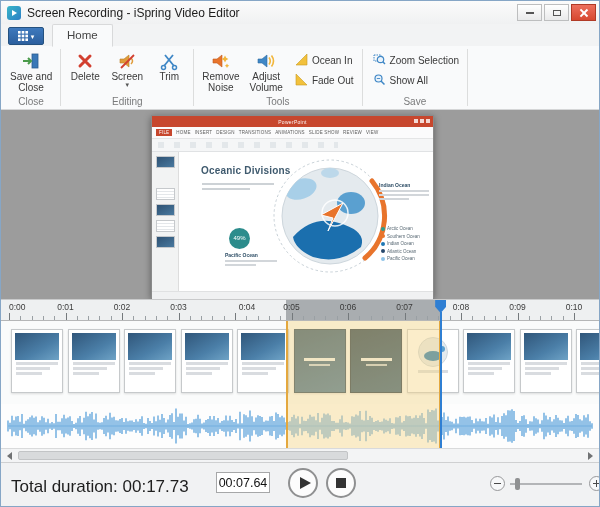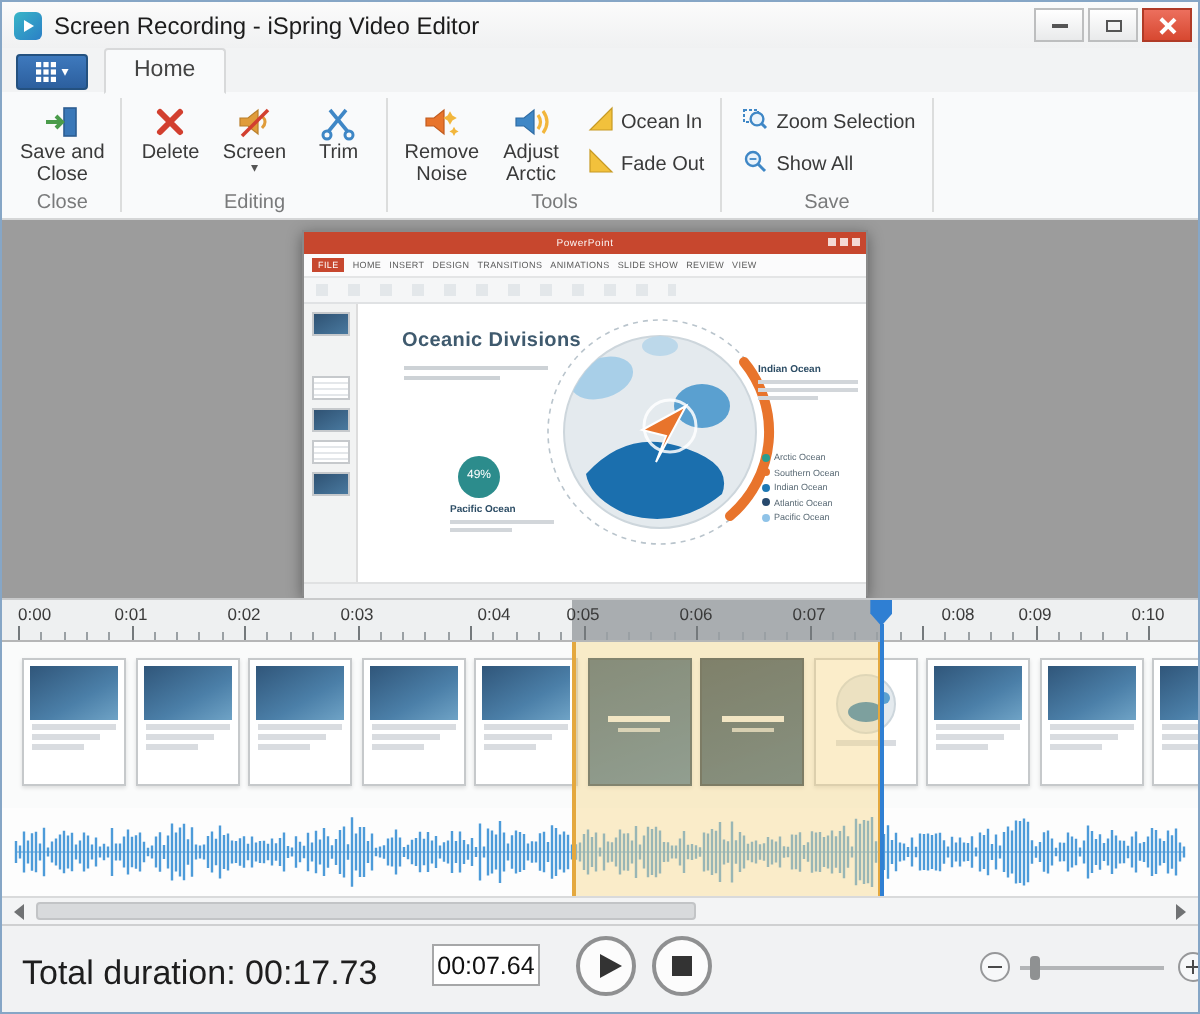--- a/index.html
+++ b/index.html
@@ -263,21 +263,21 @@
           <span>Noise</span>
         </div>
         <div class="rbtn">
           <span class="ricon">
             <svg width="20" height="20" viewBox="0 0 20 20">
                 <path d="M2 8 h4 l5 -4 v12 l-5 -4 h-4 z" fill="#3f87c6" stroke="#2e6ba3" stroke-width="0.6"></path>
                 <path d="M13 6.5 q2.5 3.5 0 7 M15.5 4.5 q4 5.5 0 11" fill="none" stroke="#f2b63c" stroke-width="1.6"></path>
               </svg>
           </span>
           <span>Adjust</span>
-          <span>Arctic</span>
+          <span>Volume</span>
         </div>
         <div class="smallcol">
           <div class="sbtn">
             <span><svg width="13" height="13" viewBox="0 0 13 13">
                   <path d="M1 12 L12 12 L12 1 Z" fill="#f2c13c" stroke="#c79a24" stroke-width="0.6"></path>
                 </svg></span>
             <span>Ocean In</span>
           </div>
           <div class="sbtn">
             <span><svg width="13" height="13" viewBox="0 0 13 13">
@@ -458,21 +458,21 @@
       <div class="tick minor" style="left: 414.8px;"></div>
       <div class="tick minor" style="left: 426.1px;"></div>
       <div class="tick minor" style="left: 437.4px;"></div>
       <div class="tick minor" style="left: 448.7px;"></div>
       <div class="ticklabel" style="left: 403.5px;">0:07</div>
       <div class="tick major" style="left: 460px;"></div>
       <div class="tick minor" style="left: 471.3px;"></div>
       <div class="tick minor" style="left: 482.6px;"></div>
       <div class="tick minor" style="left: 493.9px;"></div>
       <div class="tick minor" style="left: 505.2px;"></div>
-      <div class="ticklabel" style="left: 460px; margin-left: 18px;">0:08</div>
+      <div class="ticklabel" style="left: 460px;">0:08</div>
       <div class="tick major" style="left: 516.5px;"></div>
       <div class="tick minor" style="left: 527.8px;"></div>
       <div class="tick minor" style="left: 539.1px;"></div>
       <div class="tick minor" style="left: 550.4px;"></div>
       <div class="tick minor" style="left: 561.7px;"></div>
       <div class="ticklabel" style="left: 516.5px;">0:09</div>
       <div class="tick major" style="left: 573px;"></div>
       <div class="ticklabel" style="left: 573px;">0:10</div>
     </div>
 

